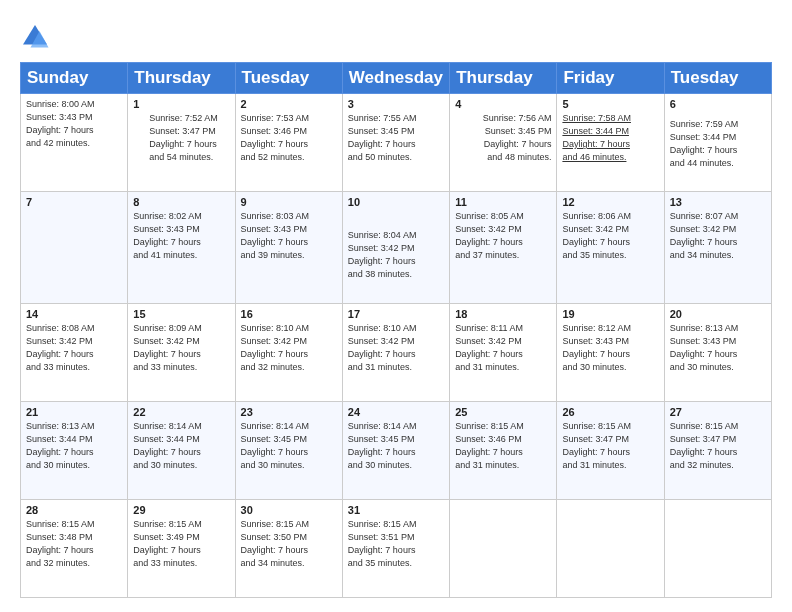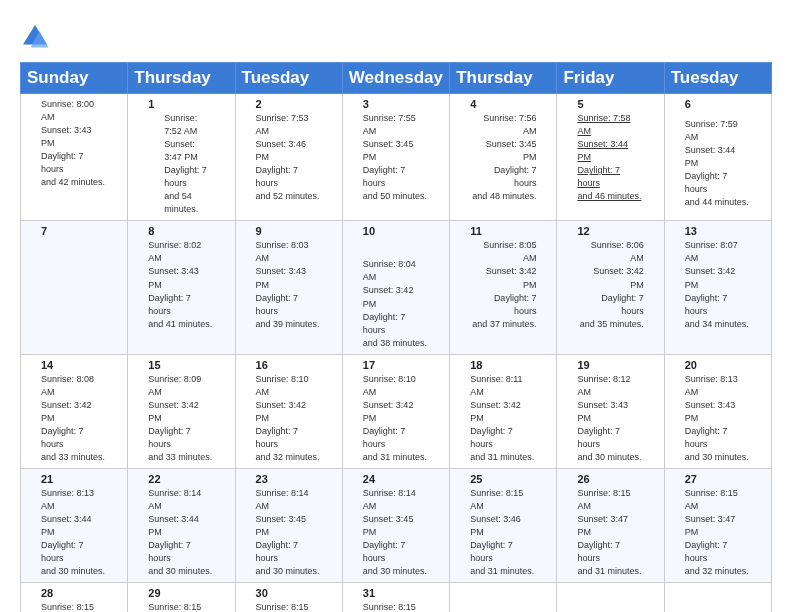--- a/index.html
+++ b/index.html
@@ -74,21 +74,21 @@
       color: #fff;
       font-size: 17px;
       font-weight: bold;
       padding: 5px 6px;
       text-align: left;
       border: 1px solid #5a90e0;
     }
     .calendar td {
       border: 1px solid #ccc;
       vertical-align: top;
-      padding: 4px 20px;
+      padding: 4px 5px;
       font-size: 9.5px;
       color: #333;
       height: 82px;
     }
     .calendar td.empty {
       background: #f9f9f9;
     }
     .calendar tr:nth-child(even) td {
       background: #f5f8ff;
     }
@@ -214,28 +214,28 @@
           </td>
           <td>
             <div class="day-num">10</div>
             <div class="day-info" style="white-space: pre-line; margin-top: 21px;">Sunrise: 8:04 AM
 Sunset: 3:42 PM
 Daylight: 7 hours
 and 38 minutes.</div>
           </td>
           <td>
             <div class="day-num">11</div>
-            <div class="day-info" style="white-space: pre-line; text-align: right;">Sunrise: 8:05 AM
+            <div class="day-info" style="white-space: pre-line;">Sunrise: 8:05 AM
 Sunset: 3:42 PM
 Daylight: 7 hours
 and 37 minutes.</div>
           </td>
           <td>
             <div class="day-num">12</div>
-            <div class="day-info" style="white-space: pre-line; text-align: right;">Sunrise: 8:06 AM
+            <div class="day-info" style="white-space: pre-line;">Sunrise: 8:06 AM
 Sunset: 3:42 PM
 Daylight: 7 hours
 and 35 minutes.</div>
           </td>
           <td>
             <div class="day-num">13</div>
             <div class="day-info" style="white-space: pre-line;">Sunrise: 8:07 AM
 Sunset: 3:42 PM
 Daylight: 7 hours
 and 34 minutes.</div>

